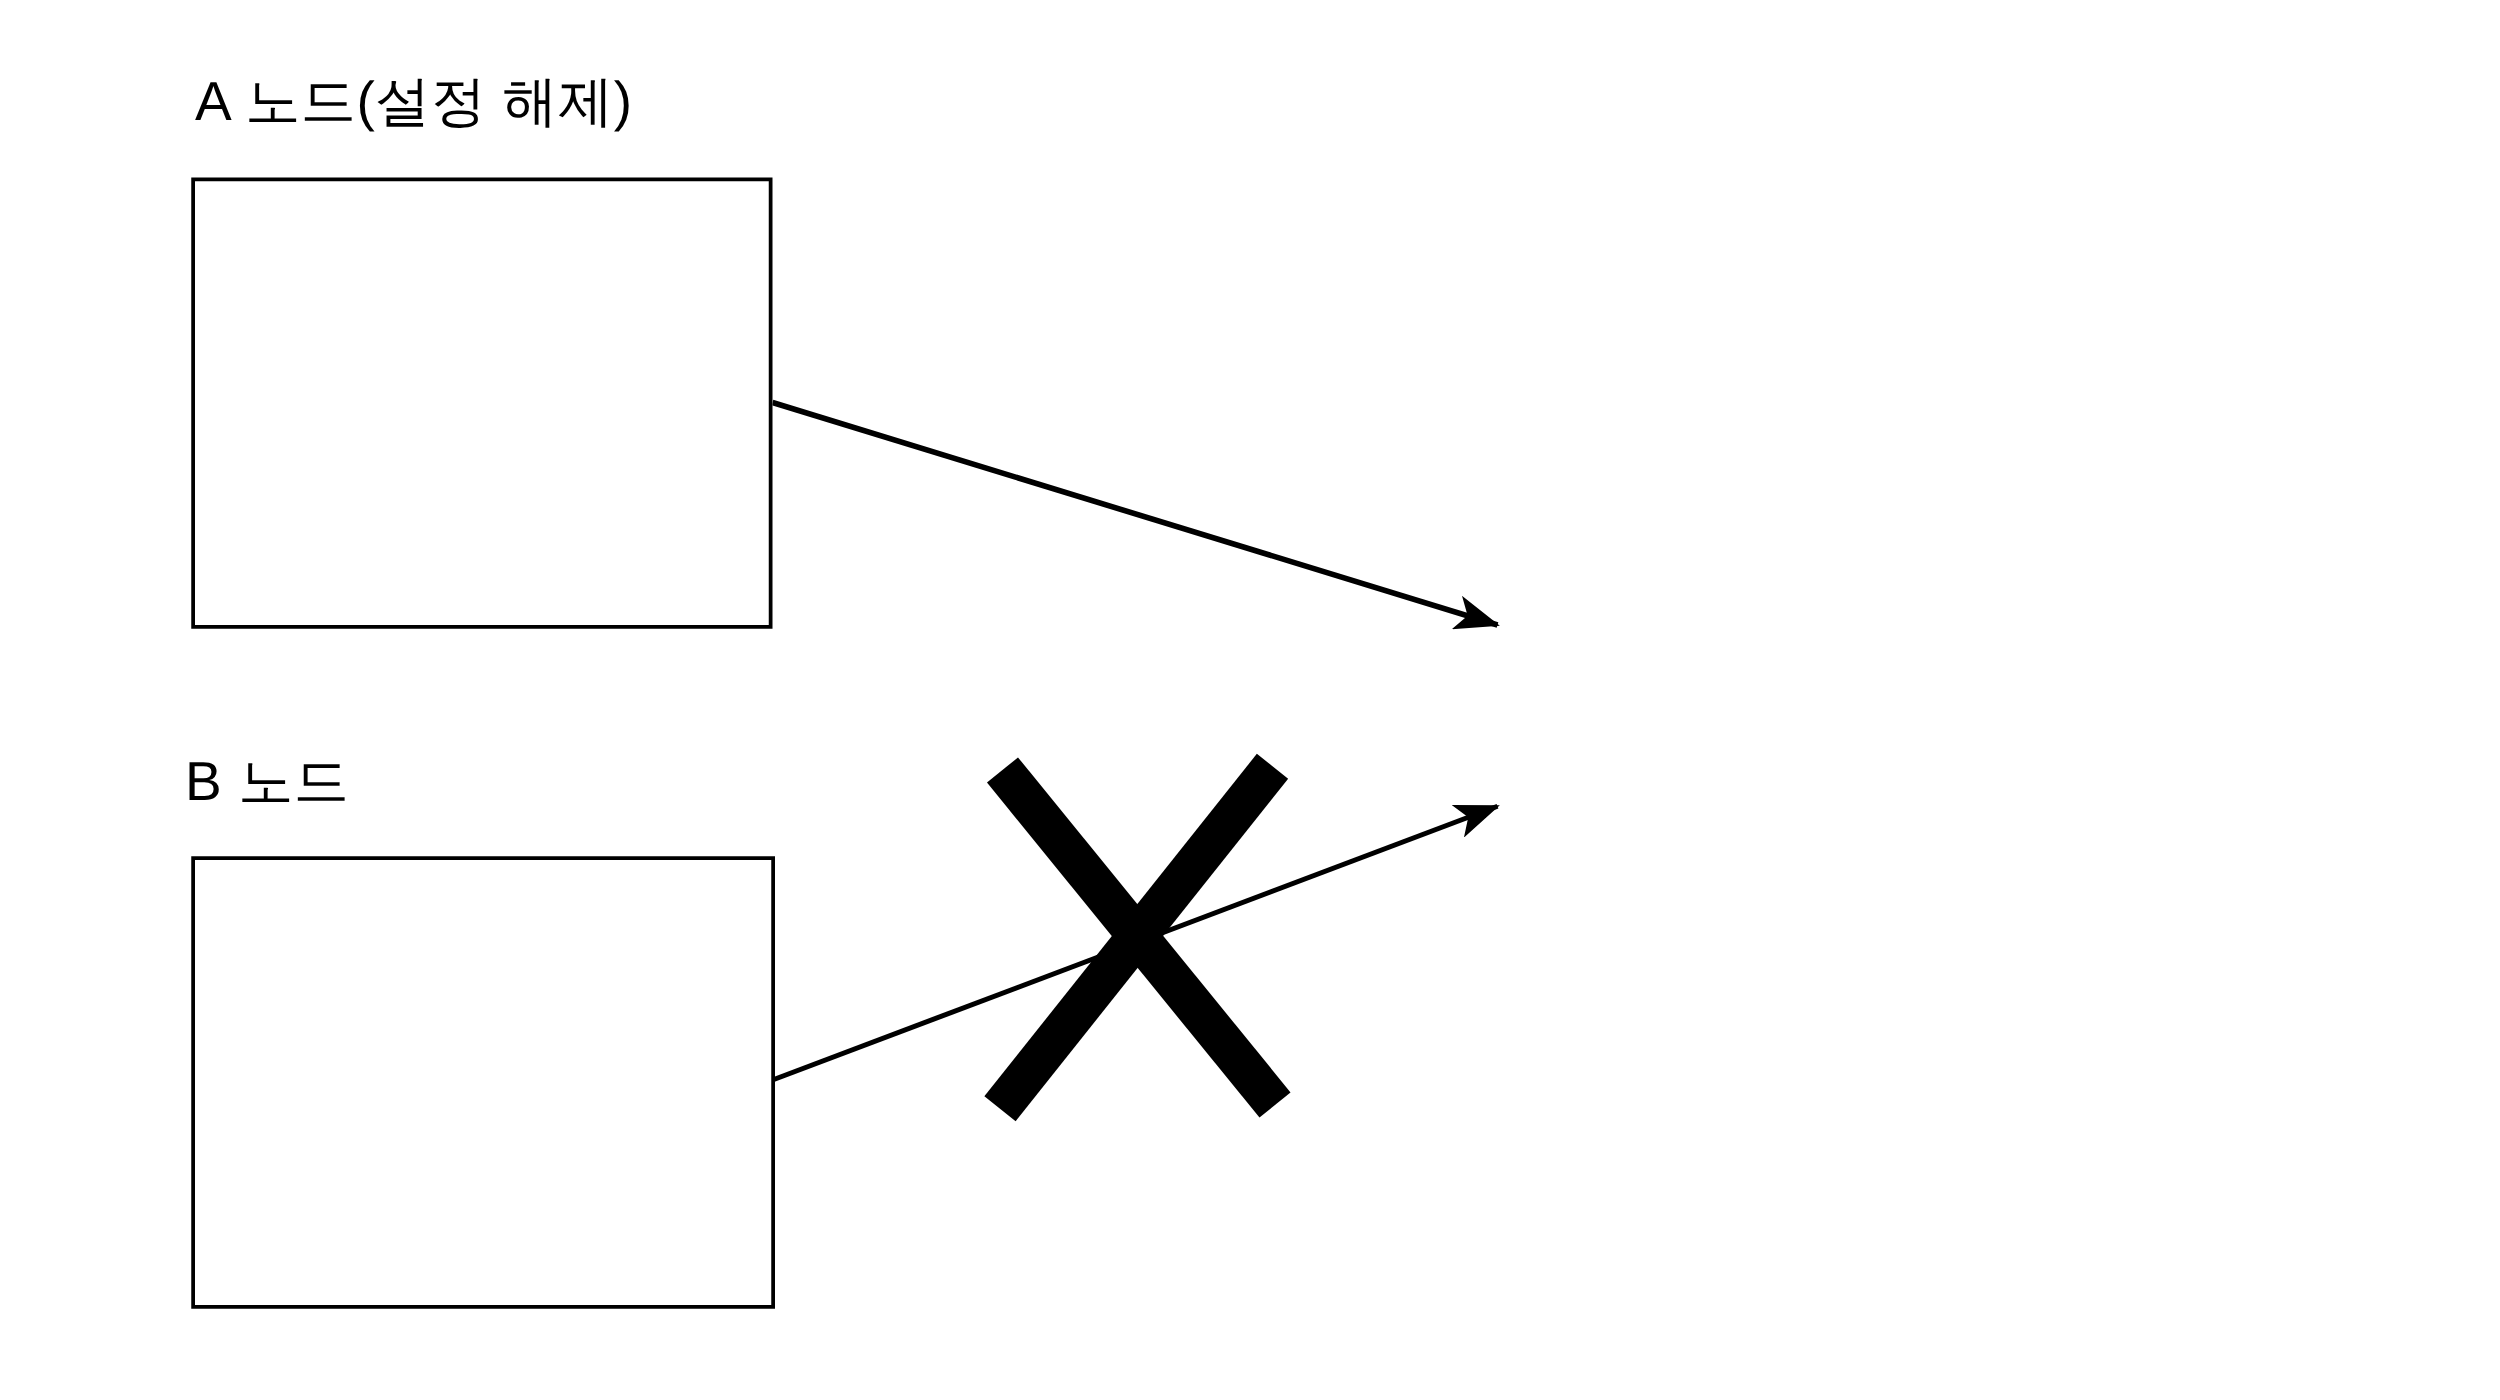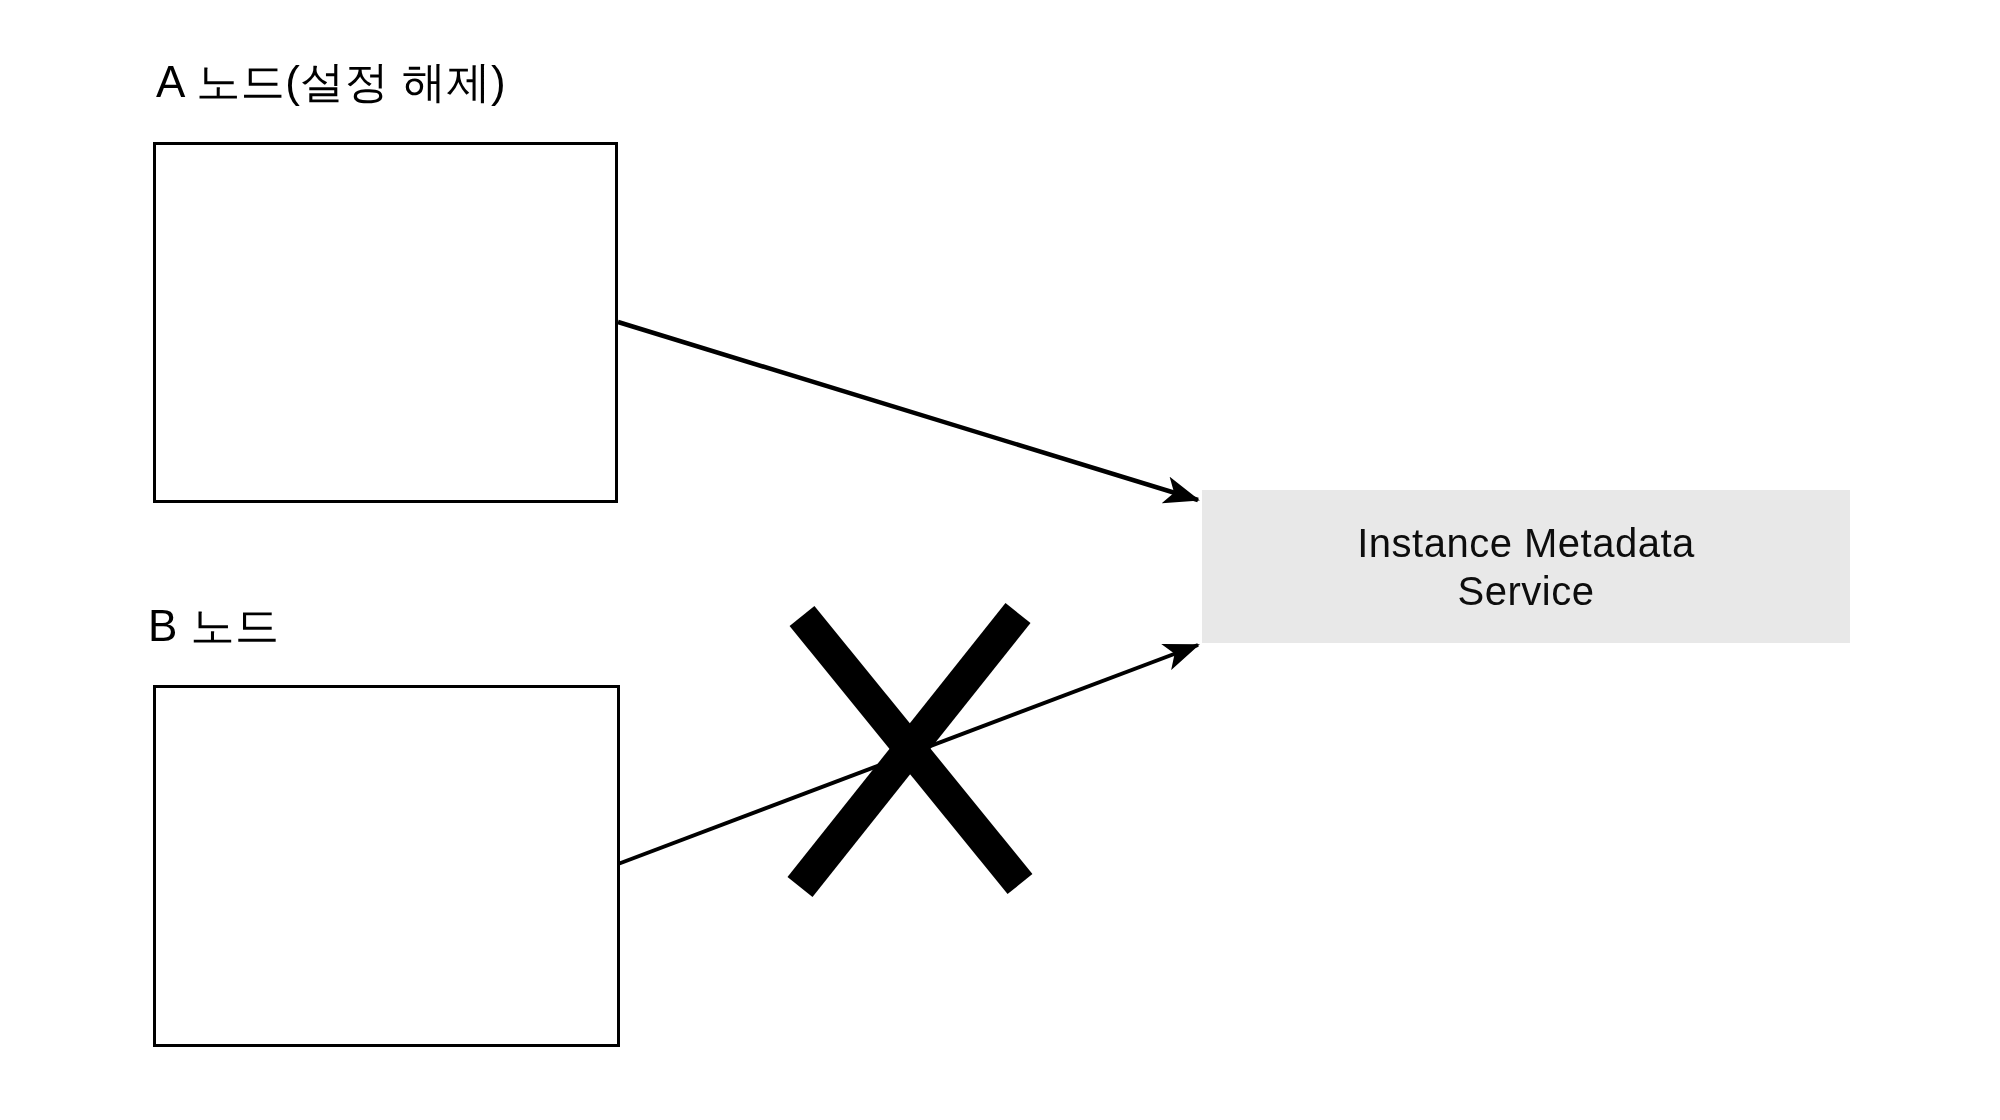--- a/index.html
+++ b/index.html
@@ -93,17 +93,14 @@
   </svg>
 
   <div class="node-label" id="node-a-label">A 노드(설정 해제)</div>
 
   <div class="node-box" id="node-a-box"></div>
 
   <div class="node-label" id="node-b-label">B 노드</div>
 
   <div class="node-box" id="node-b-box"></div>
 
-  <div class="service-box" style="background: rgb(232, 232, 232);">
-    <div class="service-label">Instance Metadata Service</div>
-  </div>
 
 </div>
 
 </body></html>

